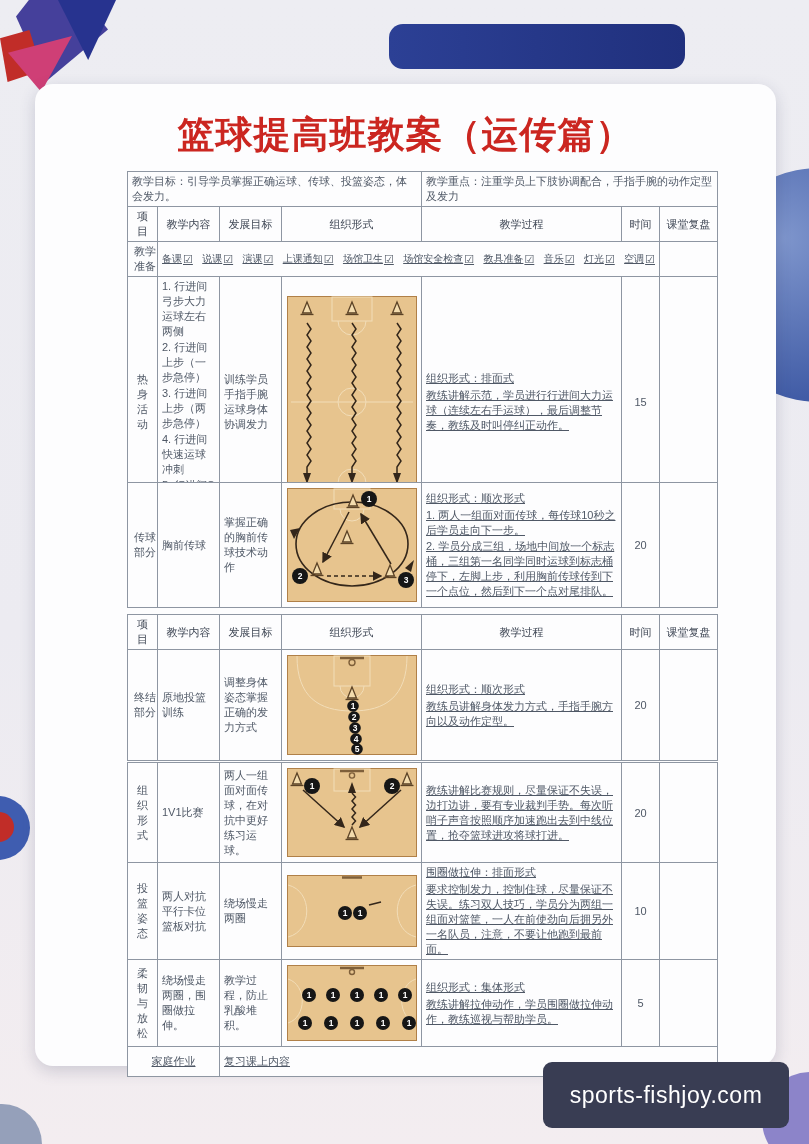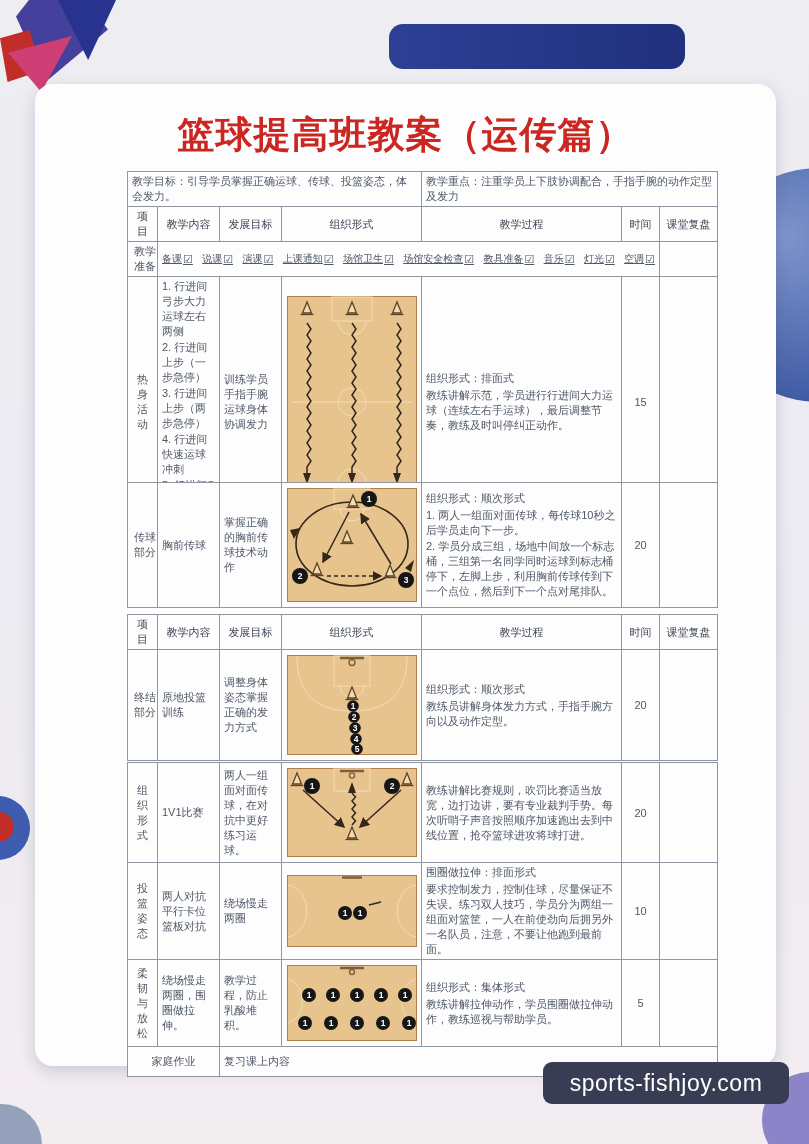--- a/index.html
+++ b/index.html
@@ -43,43 +43,43 @@
   .head th{text-align:center;color:#3e4654;}
   .proj{text-align:center;padding:0;}
   .vtxt{display:inline-block;word-break:break-all;line-height:15px;text-align:center;}
   .v1{width:13px;} .v2{width:26px;}
   .prep-cell{padding:3px 8px;}
   .prep-flex{display:flex;justify-content:space-between;align-items:center;font-size:10px;white-space:nowrap;text-decoration:underline;}
   .prep-item{display:inline-flex;align-items:center;}
   .chk-icon{font-size:11px;margin-left:1px;color:#49525f;}
   .content-cell{vertical-align:middle;padding:4px 5px;line-height:15px;}
   .cline{margin:0 0 1px 0;}
-  .process-cell{vertical-align:top;padding:7px 6px 4px 6px;line-height:15px;}
+  .process-cell{vertical-align:top;padding:7px 6px 4px 6px;line-height:15px;text-decoration:underline;}
   .form-line{margin-bottom:2px;}
   .time-cell{text-align:center;}
   .diagram-cell{padding:0;text-align:center;vertical-align:middle;}
   .diagram-cell svg{display:block;margin:3px auto;}
-  .hw-label{text-align:center;}
-  .hw-content{padding-left:10px;}
+  .hw-label{text-align:center;text-decoration:underline;}
+  .hw-content{padding-left:10px;text-decoration:underline;}
   
   .court{fill:#e7c48e;stroke:#b08048;stroke-width:1;}
   .mark{fill:none;stroke:#f2ddb8;stroke-width:1;}
   .cone{fill:#f3dcae;stroke:#5b4226;stroke-width:1.3;}
   .cone .base{fill:none;}
   .zz{fill:none;stroke:#33261a;stroke-width:1.5;}
   .ah{fill:#33261a;}
   .flow{fill:none;stroke:#33261a;stroke-width:1.6;}
   .arrow{stroke:#33261a;stroke-width:1.5;}
   .dashline{stroke:#33261a;stroke-width:1.4;stroke-dasharray:4 3;}
   .player circle{fill:#161616;}
   .player text{fill:#ffffff;font-size:8.5px;font-weight:bold;text-anchor:middle;}
   .board{stroke:#7e5f3a;stroke-width:2.5;}
   .rim{fill:none;stroke:#7e5f3a;stroke-width:1.4;}
   
-  .watermark{position:absolute;left:543px;top:1062px;width:246px;height:42px;background:#393d53;
+  .watermark{position:absolute;left:543px;top:1062px;width:246px;height:66px;background:#393d53;
     border-radius:9px;display:flex;align-items:center;justify-content:center;z-index:5;}
   .watermark span{color:#ffffff;font-size:23px;letter-spacing:0.5px;}
 </style>
 </head>
 <body>
 
 <div class="deco tl-purple"></div>
 <div class="deco tl-blue"></div>
 <div class="deco tl-red"></div>
 <div class="deco tl-pink"></div>
@@ -389,21 +389,21 @@
                 <circle cx="25" cy="18" r="8"></circle>
                 <text x="25" y="21.4">1</text>
               </g>
           <g class="player">
                 <circle cx="105" cy="18" r="8"></circle>
                 <text x="105" y="21.4">2</text>
               </g>
         </svg>
       </td>
       <td class="process-cell">
-        <div>教练讲解比赛规则，吹罚比赛适当放宽，边打边讲，要有专业裁判手势。每次听哨子声音按照顺序加速跑出去到中线位置，抢夺篮球进攻将球打进。</div>
+        <div>教练讲解比赛规则，尽量保证不失误，边打边讲，要有专业裁判手势。每次听哨子声音按照顺序加速跑出去到中线位置，抢夺篮球进攻将球打进。</div>
       </td>
       <td class="time-cell">20</td>
       <td></td>
     </tr>
     <tr class="rh78">
       <td class="proj"><span class="vtxt v1">投篮姿态</span></td>
       <td class="content-cell">两人对抗平行卡位 篮板对抗</td>
       <td class="content-cell">绕场慢走两圈</td>
       <td class="diagram-cell">
         <svg width="130" height="72" viewBox="0 0 130 72">

